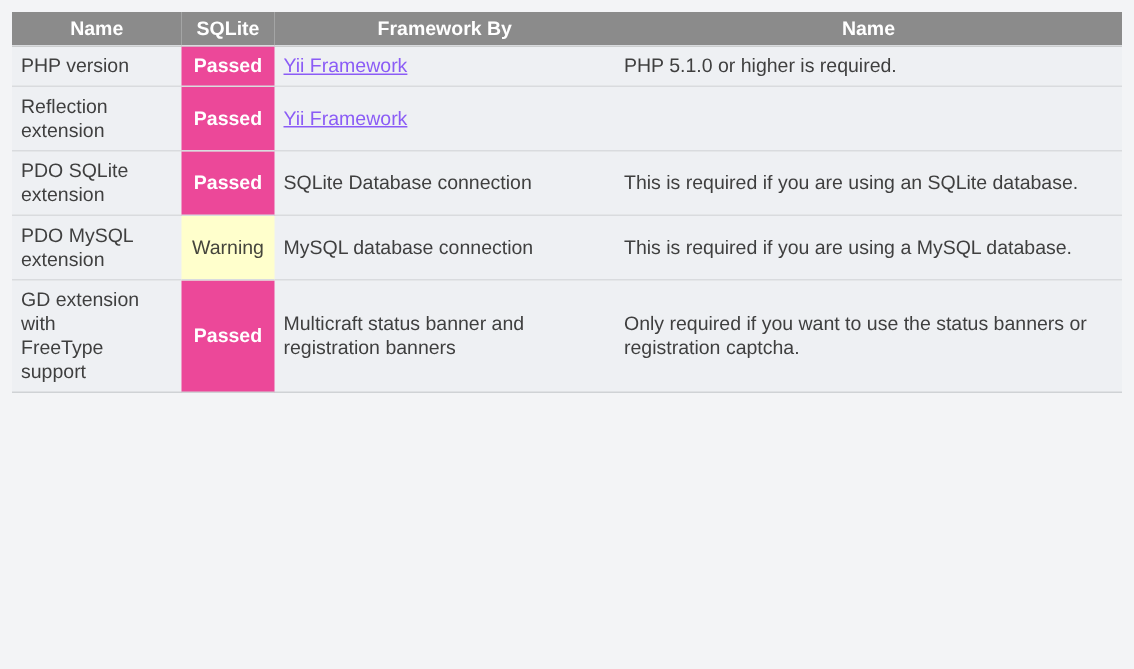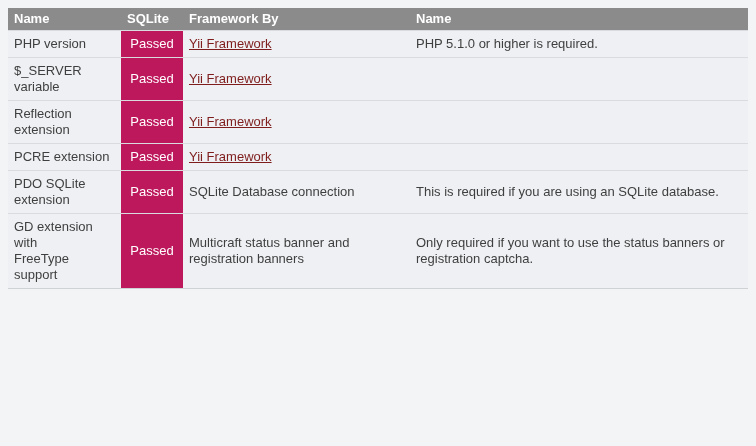--- a/index.html
+++ b/index.html
@@ -26,50 +26,50 @@
   col.c-name   { width: 113px; }
   col.c-result { width: 62px; }
   col.c-req    { width: 227px; }
   col.c-memo   { width: 338px; }
 
   thead th {
     background: #8b8b8b;
     color: #ffffff;
     font-weight: bold;
     font-size: 13px;
-    text-align: left;
+    text-align: center;
     padding: 3px 6px;
     line-height: 16px;
   }
   tbody td {
     padding: 5px 6px;
     line-height: 16px;
     vertical-align: middle;
     border-top: 1px solid #d9dbde;
     white-space: pre-line;
   }
   td.cell-result {
     text-align: center;
     padding-left: 2px;
     padding-right: 2px;
     white-space: normal;
   }
   td.cell-result[data-status="passed"] {
-    background: #be185d;
+    background: #ec4899;
     color: #ffffff;
-    font-weight: normal;
+    font-weight: bold;
     margin-top: 48px;
   }
   td.cell-result[data-status="warning"] {
     background: #ffffcc;
     color: #45453c;
     font-weight: normal;
   }
   a.req-link {
-    color: #7f1d1d;
+    color: #8b5cf6;
     text-decoration: underline;
     cursor: pointer;
   }
   .req-plain { color: #3f3f3f; }
 </style>
 </head>
 <body>
 
 <div class="wrap">
   <table class="req-table">
@@ -88,45 +88,39 @@
       </tr>
     </thead>
     <tbody>
       <tr>
         <td class="cell-name">PHP version</td>
         <td class="cell-result" data-status="passed">Passed</td>
         <td class="cell-req"><a class="req-link" href="#">Yii Framework</a></td>
         <td class="cell-memo">PHP 5.1.0 or higher is required.</td>
       </tr>
       <tr>
-        <td class="cell-name">$_SERVER
-variable</td>
-        <td class="cell-result" data-status="passed">Passed</td>
-        <td class="cell-req"><a class="req-link" href="#">Yii Framework</a></td>
-        <td class="cell-memo"></td>
-      </tr>
-      <tr>
         <td class="cell-name">Reflection
 extension</td>
-        <td class="cell-result" data-status="passed">Passed</td>
-        <td class="cell-req"><a class="req-link" href="#">Yii Framework</a></td>
-        <td class="cell-memo"></td>
-      </tr>
-      <tr>
-        <td class="cell-name">PCRE extension</td>
         <td class="cell-result" data-status="passed">Passed</td>
         <td class="cell-req"><a class="req-link" href="#">Yii Framework</a></td>
         <td class="cell-memo"></td>
       </tr>
       <tr>
         <td class="cell-name">PDO SQLite
 extension</td>
         <td class="cell-result" data-status="passed">Passed</td>
         <td class="cell-req"><span class="req-plain">SQLite Database connection</span></td>
         <td class="cell-memo">This is required if you are using an SQLite database.</td>
+      </tr>
+      <tr>
+        <td class="cell-name">PDO MySQL
+extension</td>
+        <td class="cell-result" data-status="warning">Warning</td>
+        <td class="cell-req"><span class="req-plain">MySQL database connection</span></td>
+        <td class="cell-memo">This is required if you are using a MySQL database.</td>
       </tr>
       <tr>
         <td class="cell-name">GD extension
 with
 FreeType
 support</td>
         <td class="cell-result" data-status="passed">Passed</td>
         <td class="cell-req"><span class="req-plain">Multicraft status banner and
 registration banners</span></td>
         <td class="cell-memo">Only required if you want to use the status banners or

